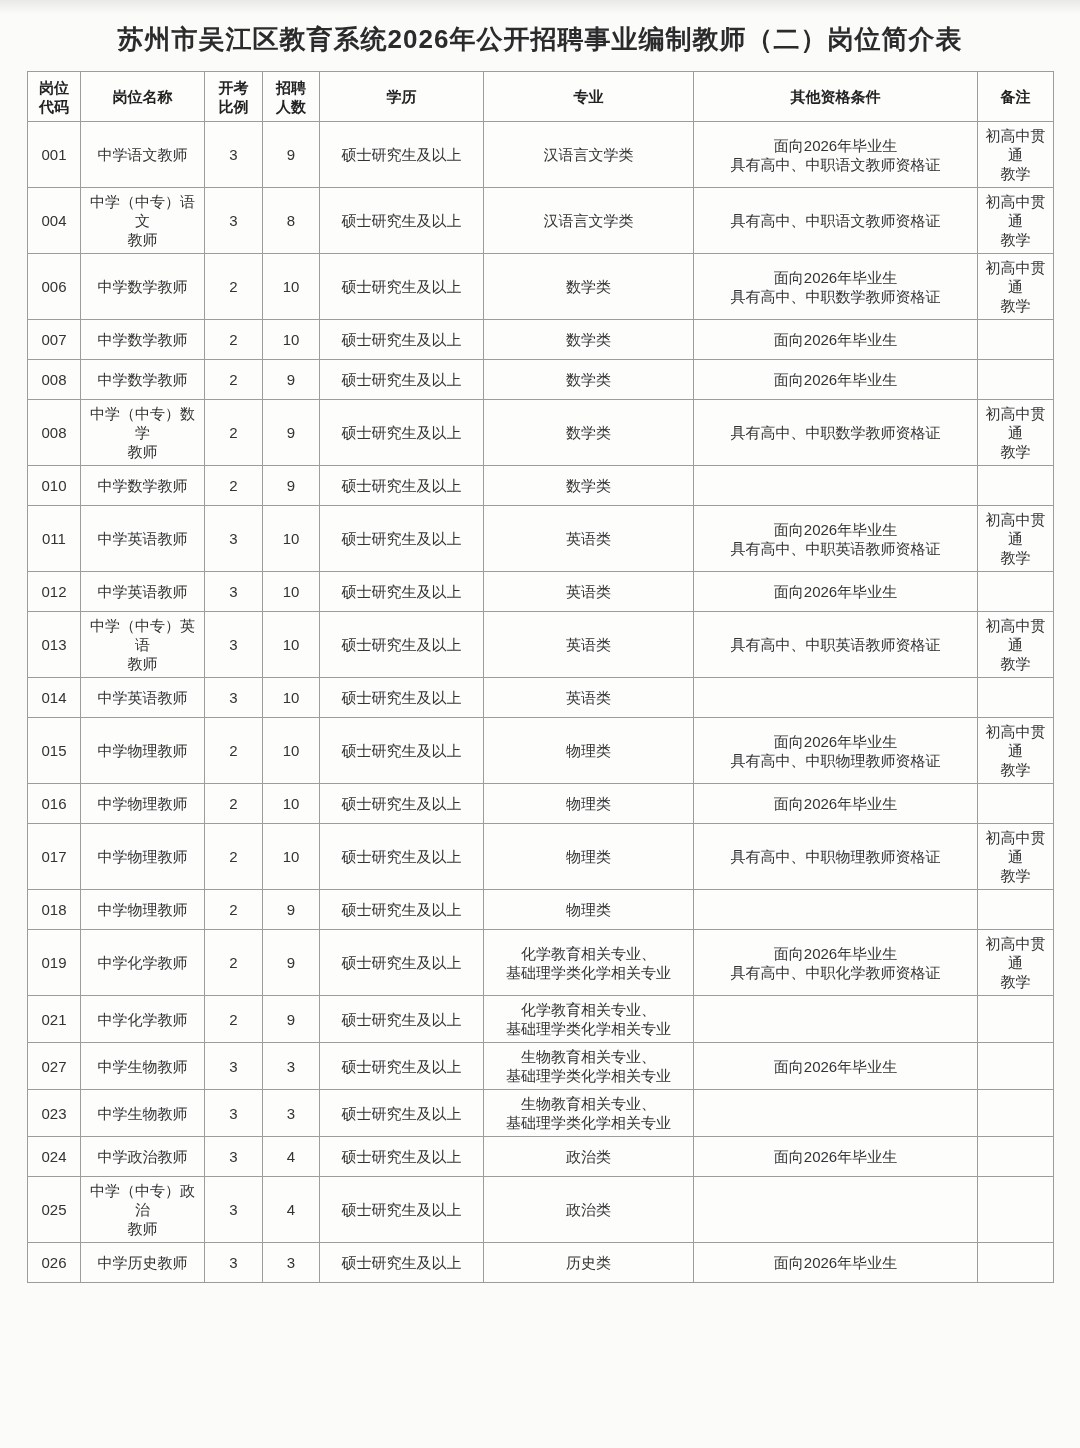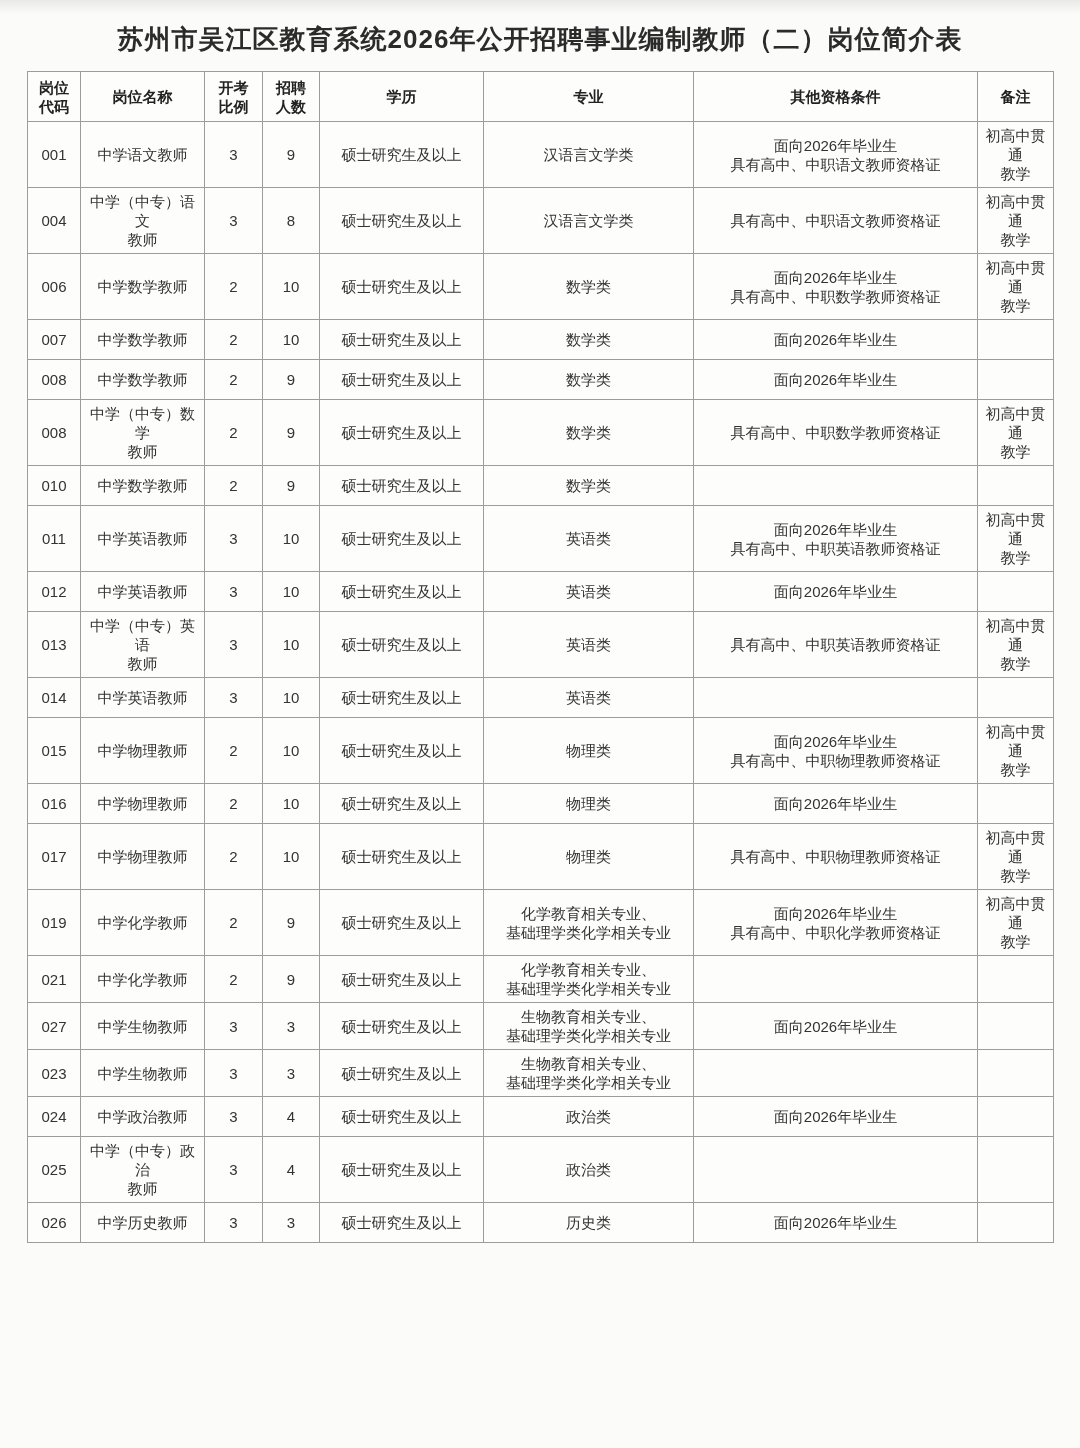--- a/index.html
+++ b/index.html
@@ -248,20 +248,30 @@
           <td>中学物理教师</td>
           <td>2</td>
           <td>10</td>
           <td>硕士研究生及以上</td>
           <td>物理类</td>
           <td>具有高中、中职物理教师资格证</td>
           <td>初高中贯通
 教学</td>
         </tr>
         <tr>
+          <td>018</td>
+          <td>中学物理教师</td>
+          <td>2</td>
+          <td>9</td>
+          <td>硕士研究生及以上</td>
+          <td>物理类</td>
+          <td></td>
+          <td></td>
+        </tr>
+        <tr>
           <td>019</td>
           <td>中学化学教师</td>
           <td>2</td>
           <td>9</td>
           <td>硕士研究生及以上</td>
           <td>化学教育相关专业、
 基础理学类化学相关专业</td>
           <td>面向2026年毕业生
 具有高中、中职化学教师资格证</td>
           <td>初高中贯通

